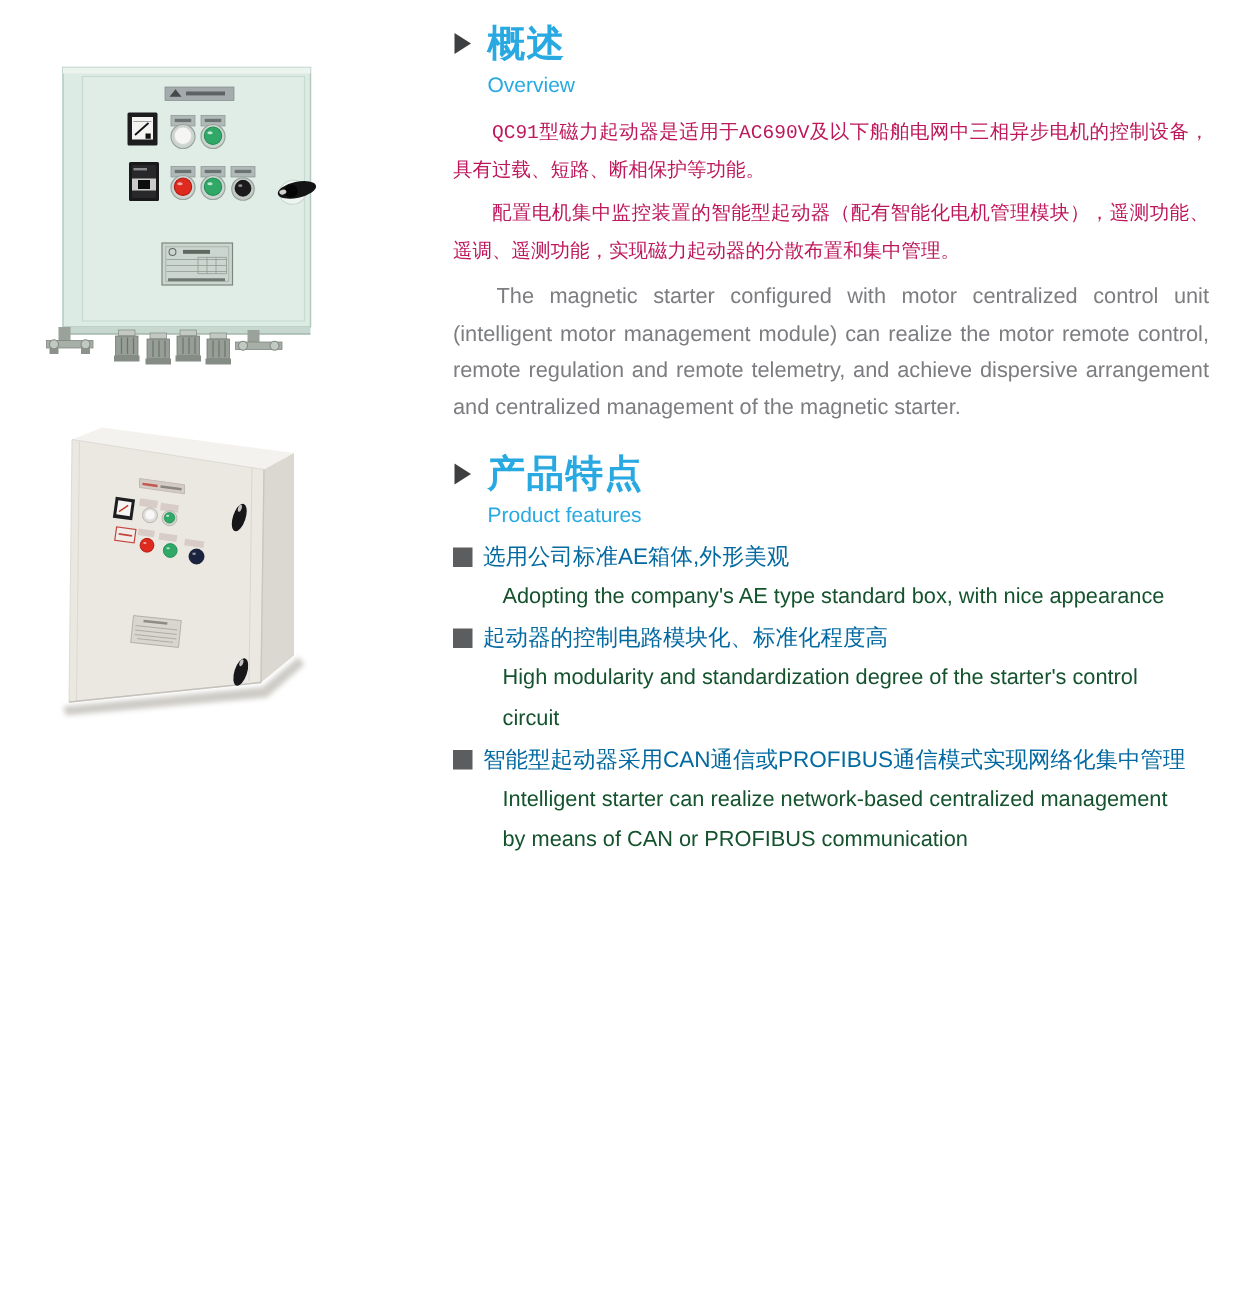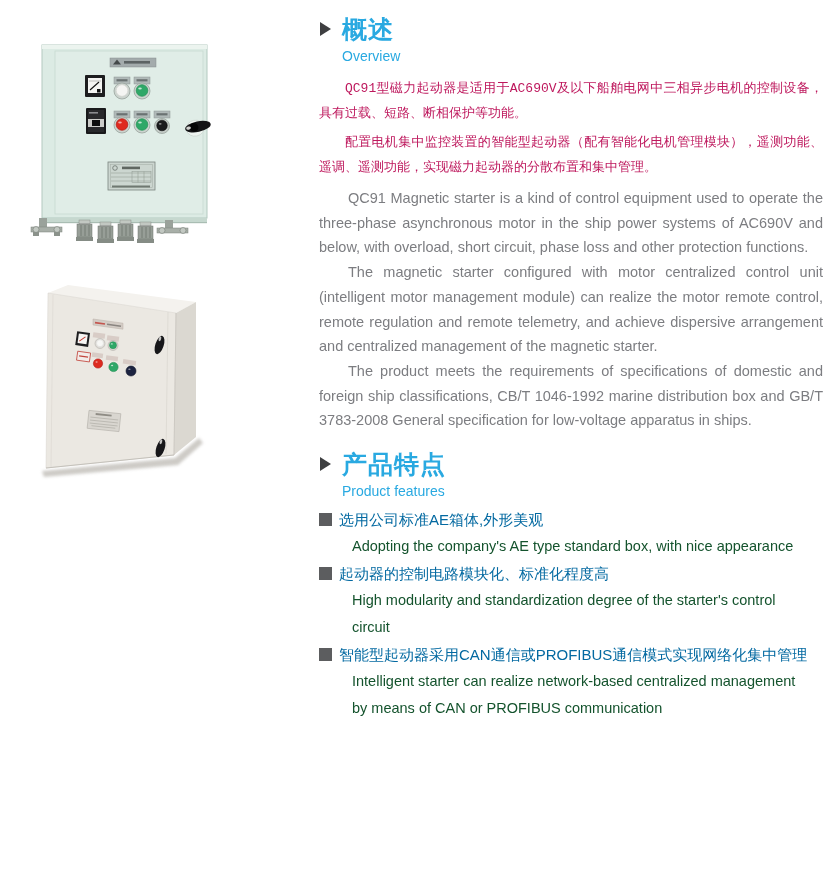--- a/index.html
+++ b/index.html
@@ -2,21 +2,21 @@
 <html><head>
 <meta charset="utf-8">
 <style>
   html,body{margin:0;padding:0;background:#ffffff;}
   body{
     width:830px;height:869px;position:relative;overflow:hidden;
     font-family:"Liberation Sans","DejaVu Sans",sans-serif;
     -webkit-font-smoothing:antialiased;
   }
   .photo{position:absolute;}
-  .right-col{position:absolute;left:319px;top:14px;width:504px;}
+  .right-col{position:absolute;left:302px;top:14px;width:504px;}
   .sec-header{position:relative;padding-left:23px;}
   .tri{position:absolute;left:1px;top:8px;width:0;height:0;
        border-left:11px solid #3e3f41;border-top:7px solid transparent;border-bottom:7px solid transparent;}
   .h-cn{font-size:25px;font-weight:bold;color:#29a9e1;line-height:30px;letter-spacing:1px;}
   .h-en{font-size:14px;color:#29a9e1;line-height:19px;margin-top:3px;}
   .cn-block{margin-top:10px;}
   .cn-p{font-size:13px;color:#be185d;line-height:25px;text-align:justify;text-indent:2em;margin:0 0 4px 0;font-family:Liberation Mono, monospace;}
   .en-block{margin-top:6px;}
   .en-p{font-size:14.5px;color:#7c7d81;line-height:24.7px;text-align:justify;text-indent:2em;margin:0;}
   .features-sec{margin-top:16px;}
@@ -259,23 +259,21 @@
     <div class="sec-header">
       <span class="tri"></span>
       <div class="h-cn">概述</div>
       <div class="h-en">Overview</div>
     </div>
     <div class="cn-block">
       <p class="cn-p">QC91型磁力起动器是适用于AC690V及以下船舶电网中三相异步电机的控制设备，具有过载、短路、断相保护等功能。</p>
       <p class="cn-p">配置电机集中监控装置的智能型起动器（配有智能化电机管理模块），遥测功能、遥调、遥测功能，实现磁力起动器的分散布置和集中管理。</p>
     </div>
     <div class="en-block">
-      <p class="en-p">QC91 Magnetic starter is a kind of control equipment used to operate the three-phase asynchronous motor in the ship power systems of AC690V and below, with overload, short circuit, phase loss and other protection functions.</p>
       <p class="en-p">The magnetic starter configured with motor centralized control unit (intelligent motor management module) can realize the motor remote control, remote regulation and remote telemetry, and achieve dispersive arrangement and centralized management of the magnetic starter.</p>
-      <p class="en-p">The product meets the requirements of specifications of domestic and foreign ship classifications, CB/T 1046-1992 marine distribution box and GB/T 3783-2008 General specification for low-voltage apparatus in ships.</p>
     </div>
   </section>
 
   <section class="features-sec">
     <div class="sec-header">
       <span class="tri"></span>
       <div class="h-cn">产品特点</div>
       <div class="h-en">Product features</div>
     </div>
     <div class="feat-list">

